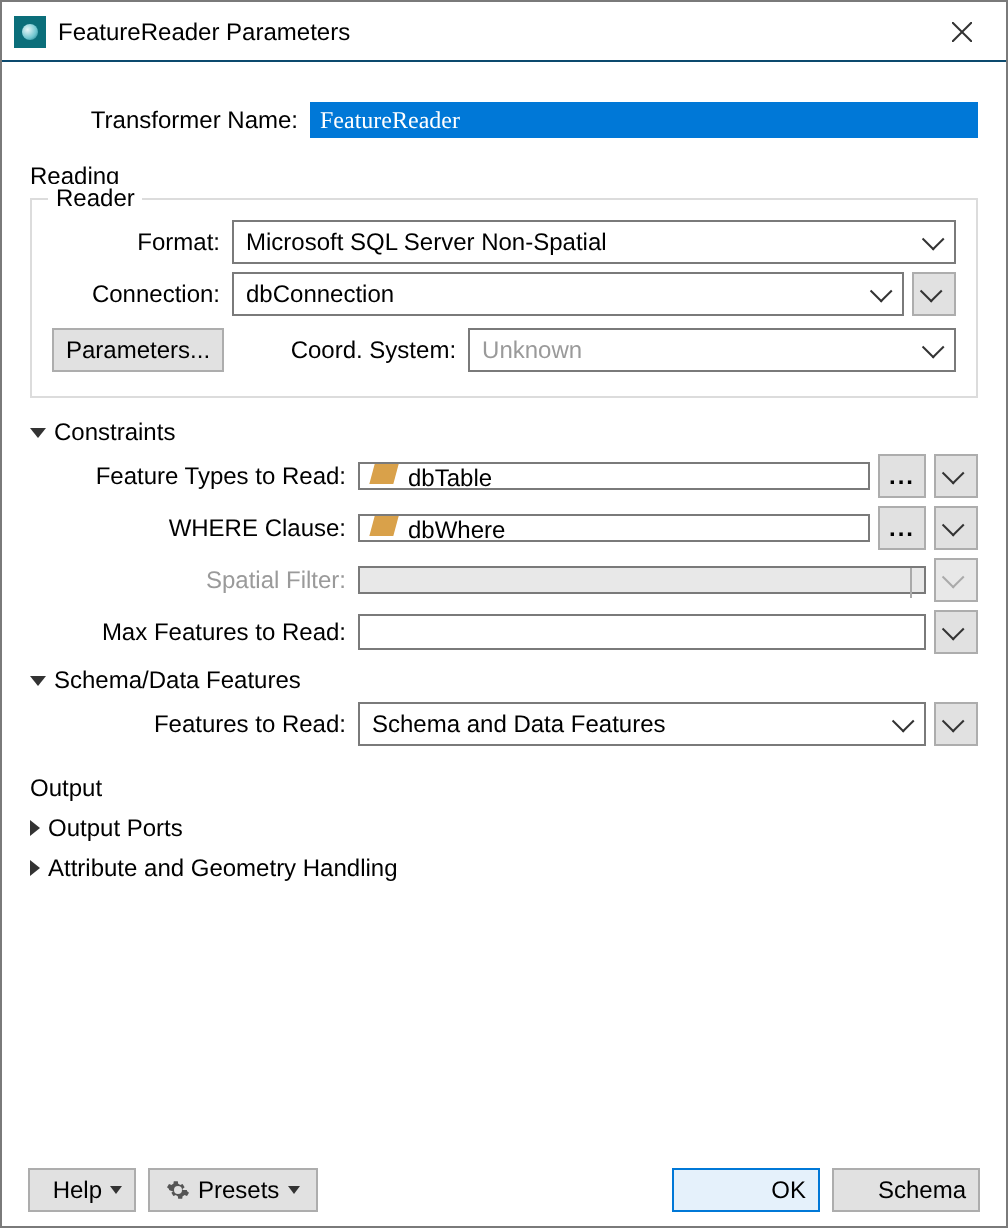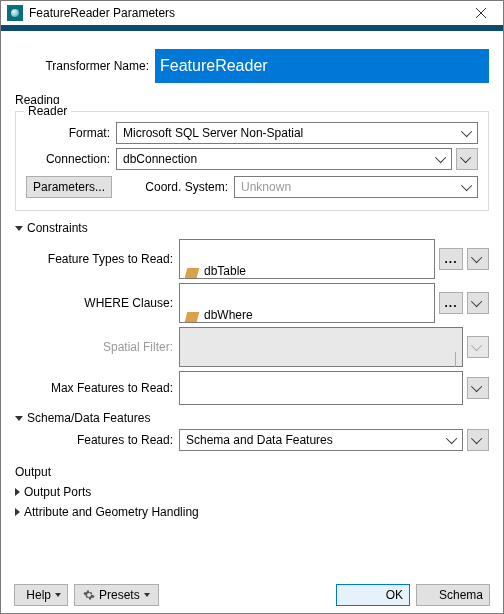--- a/index.html
+++ b/index.html
@@ -12,21 +12,21 @@
     height: 614px;
     overflow: hidden;
     border: 1px solid #7a7a7a;
   }
   .titlebar {
     height: 30px;
     background: #fff;
     display: flex;
     align-items: center;
     padding: 0 0 0 6px;
-    border-bottom: 6px solid #0c4a6e;
+    border-bottom: 1px solid #0c4a6e;
   }
   .titlebar .app-icon {
     width: 16px; height: 16px;
     background: #0b6e7a;
     display: flex; align-items: center; justify-content: center;
     margin-right: 6px;
   }
   .titlebar .app-icon::after {
     content: "";
     width: 8px; height: 8px; border-radius: 50%;
@@ -47,28 +47,28 @@
     align-items: center;
     margin-bottom: 4px;
     min-height: 22px;
   }
   .label {
     text-align: right;
     color: #000;
     padding-right: 6px;
   }
   .txt-input {
-    height: 34px;
+    height: 18px;
     border: 1px solid #0078d7;
     background: #0078d7;
     color: #fff;
     padding: 0 4px;
     flex: 1;
-    font-family: Liberation Sans, sans-serif;
-    font-size: 16px;
+    font-family: Liberation Serif, serif;
+    font-size: 12px;
   }
   .txt-input.normal {
     border: 1px solid #7a7a7a;
     background: #fff;
     color: #000;
   }
   .select {
     height: 22px;
     border: 1px solid #7a7a7a;
     background: #fff;
@@ -153,25 +153,25 @@
     letter-spacing: 1px;
   }
   .param-icon {
     width: 12px; height: 10px;
     background: #d9a14a;
     transform: skewX(-15deg);
     margin-right: 6px;
     flex:0 0 auto;
   }
   .val-box {
-    display:flex; align-items:flex-end;
+    display:flex; align-items:flex-start;
     border: 1px solid #7a7a7a;
     background:#fff;
     flex:1;
-    height:40px;
+    height:14px;
     padding: 0 6px;
   }
   .val-box.disabled {
     background:#e8e8e8;
     color:#888;
   }
   .disabled-text { color:#9a9a9a; }
   .checkbox {
     width:13px; height:13px;
     border:1px solid #333;

